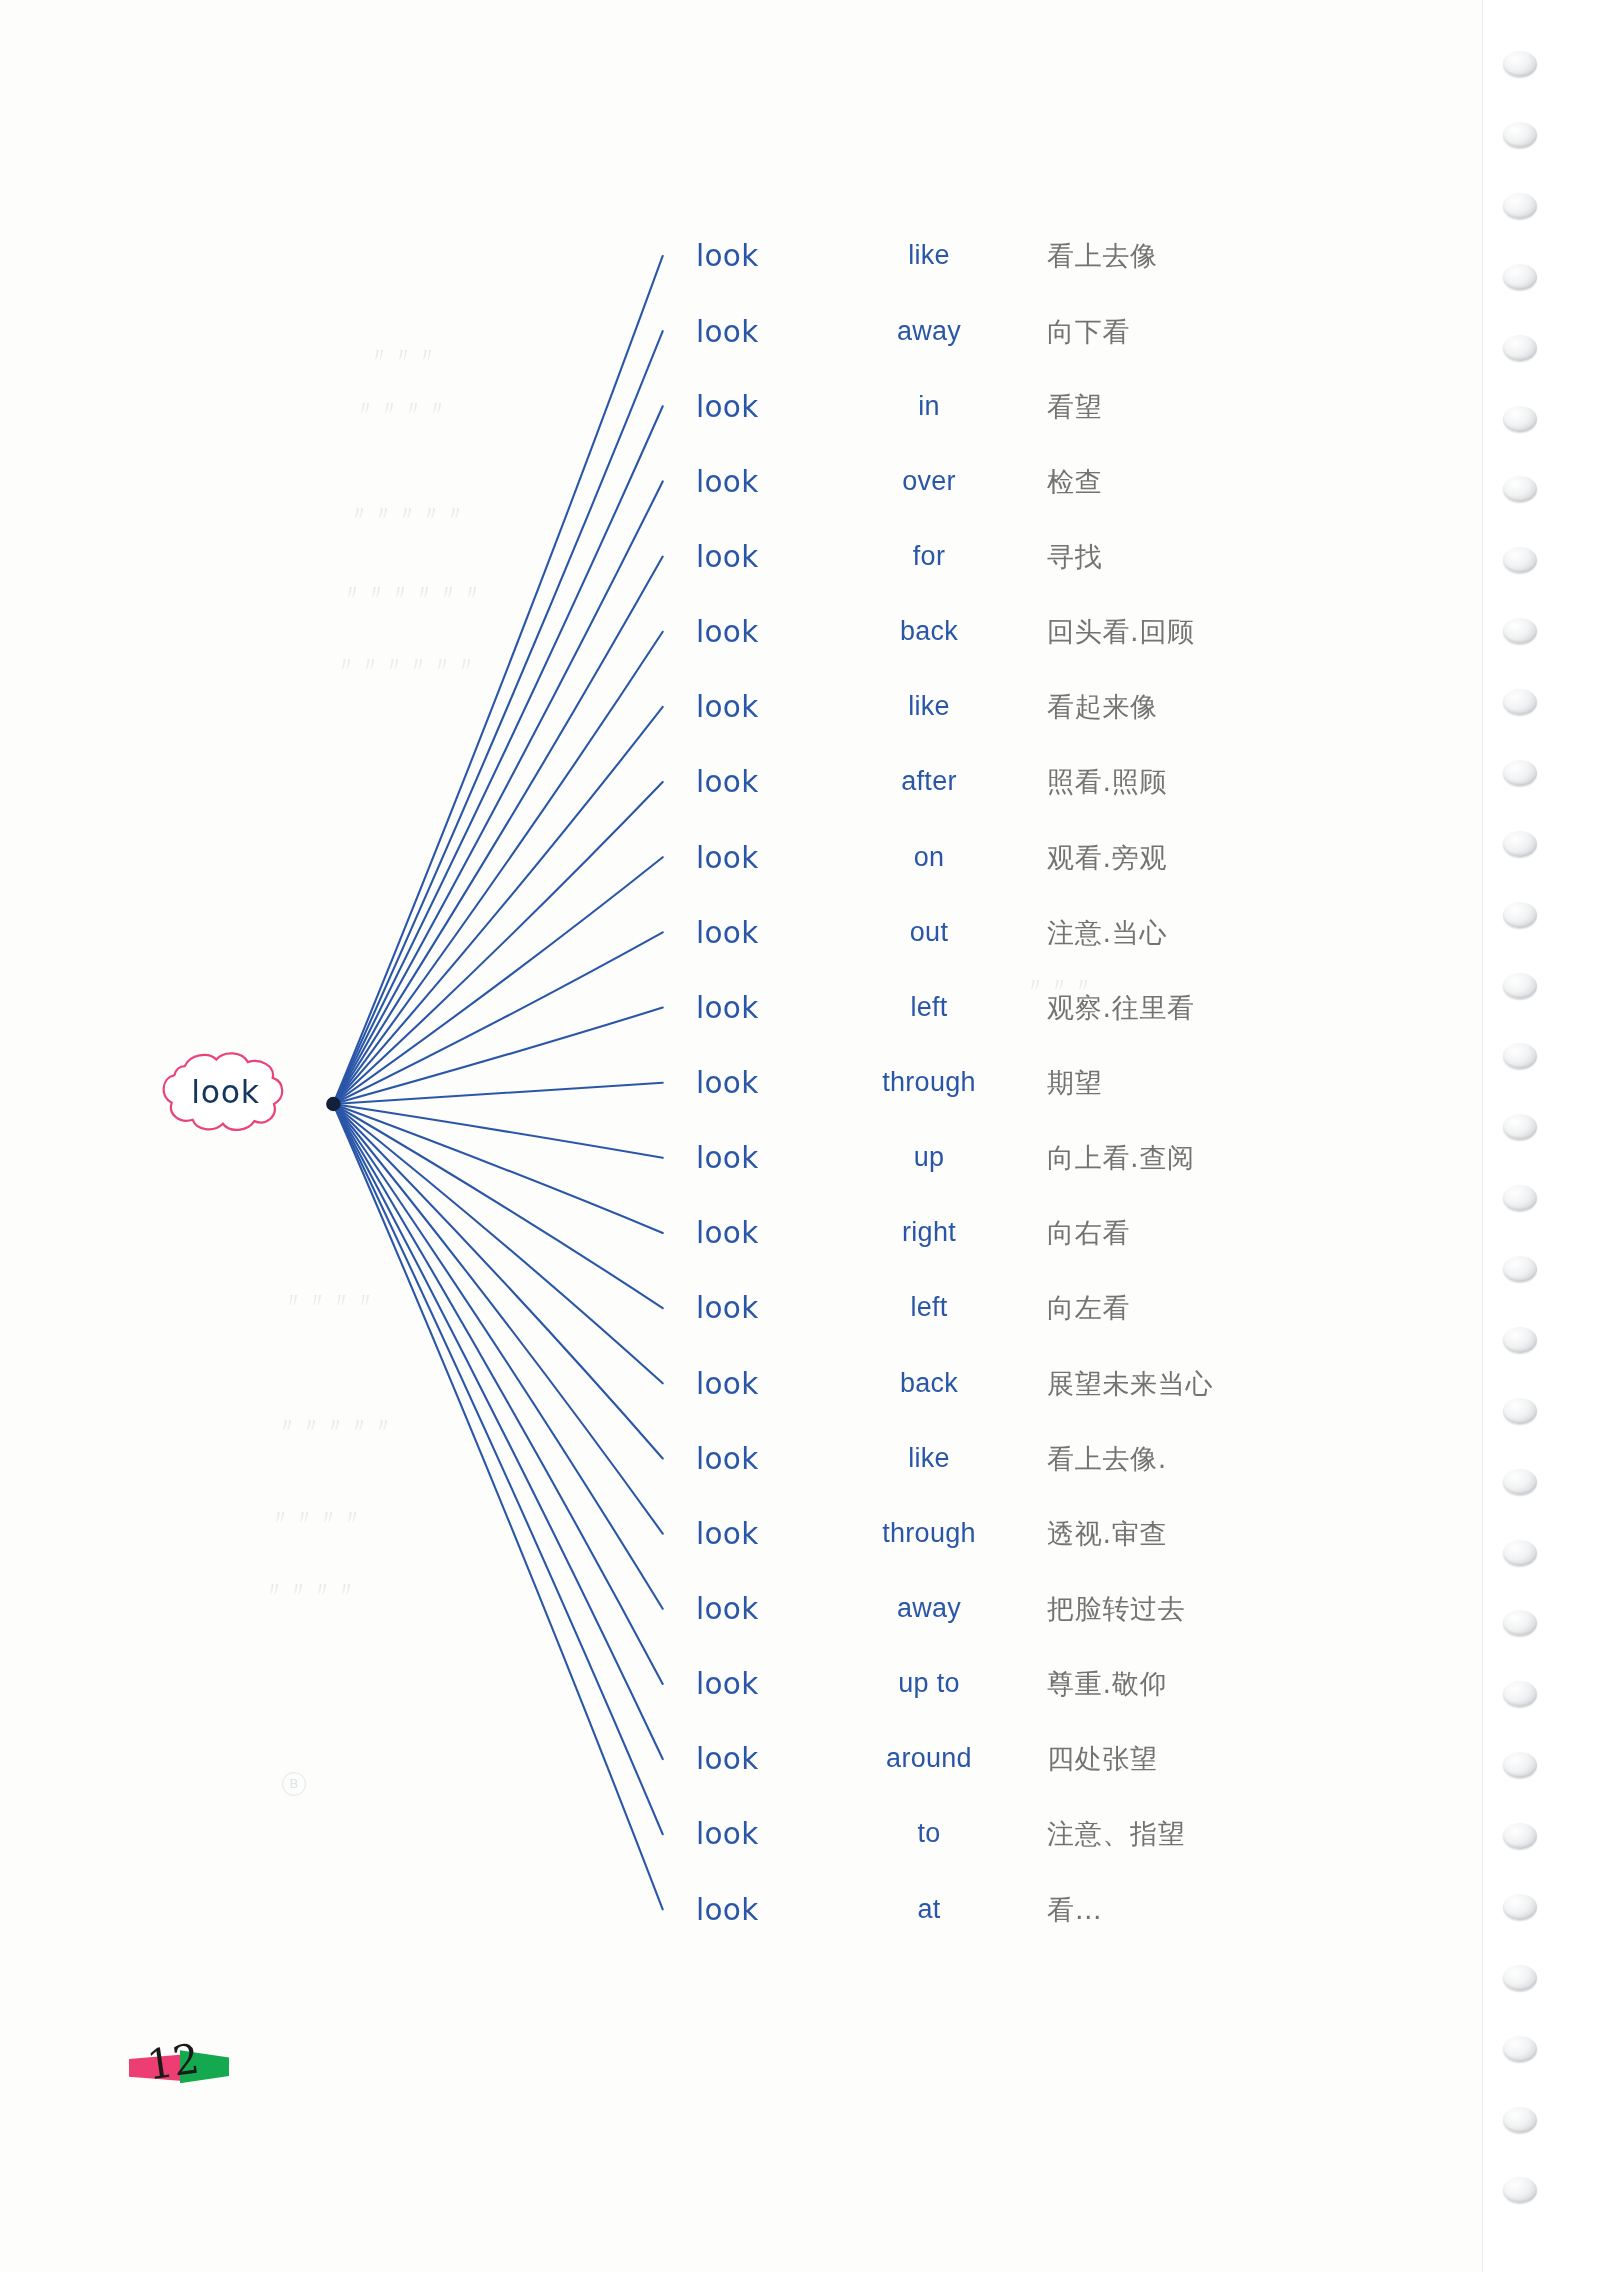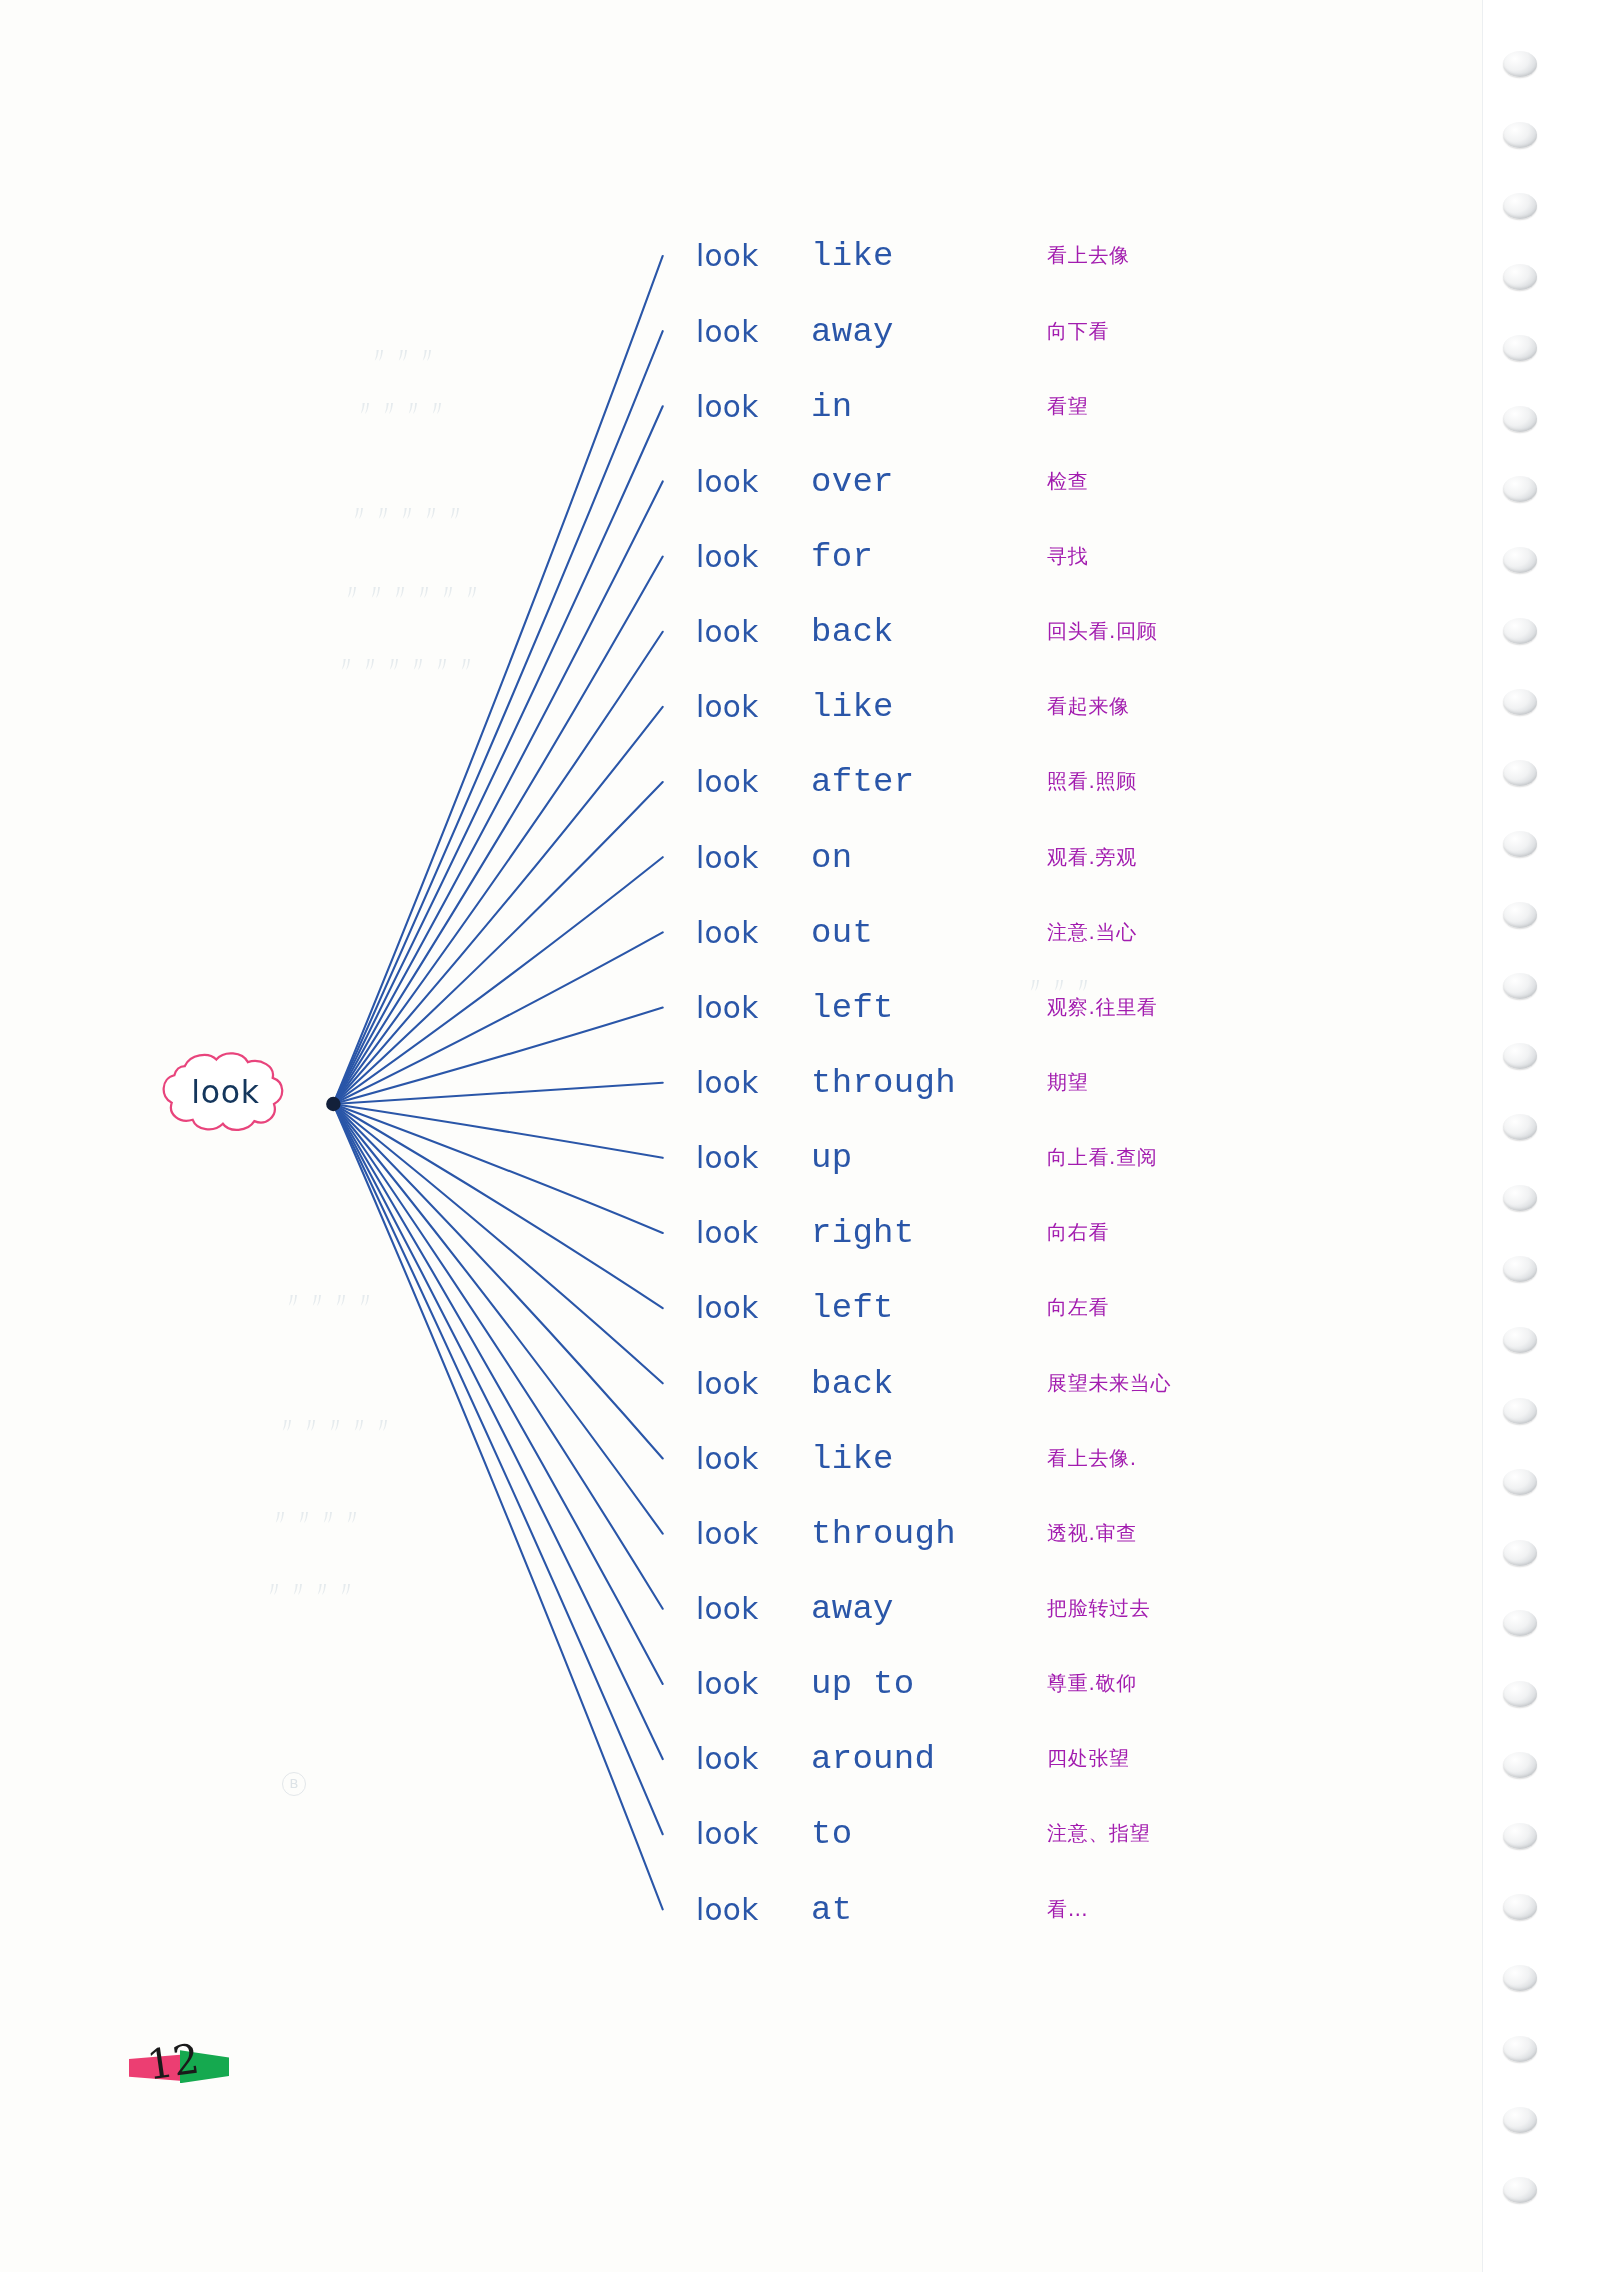--- a/index.html
+++ b/index.html
@@ -102,27 +102,28 @@
   .row .verb {
     width: 115px;
     color: #2a56a8;
     font-size: 29.5px;
     font-family: "DejaVu Sans", sans-serif;
     letter-spacing: 0.3px;
   }
   .row .particle {
     width: 236px;
     color: #2a56a8;
-    font-size: 34px;
-    font-family: Liberation Mono, monospace;
+    font-size: 27px;
+    font-family: Liberation Sans, sans-serif;
     letter-spacing: 0.3px;
+    text-align: center;
   }
   .row .gloss {
-    color: #a21caf;
-    font-size: 20px;
+    color: #737373;
+    font-size: 27px;
     font-family: "DejaVu Sans", sans-serif;
     letter-spacing: 0.7px;
     white-space: nowrap;
   }
 
   
   #page-number {
     position: absolute;
     left: 129px;
     top: 2041px;

